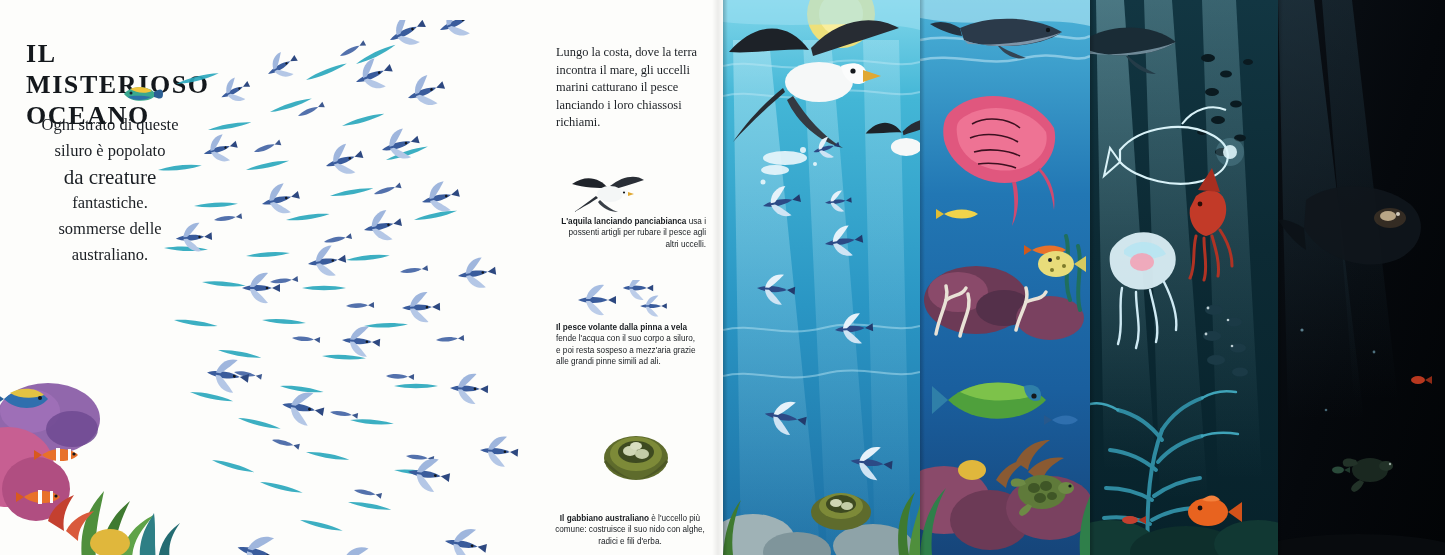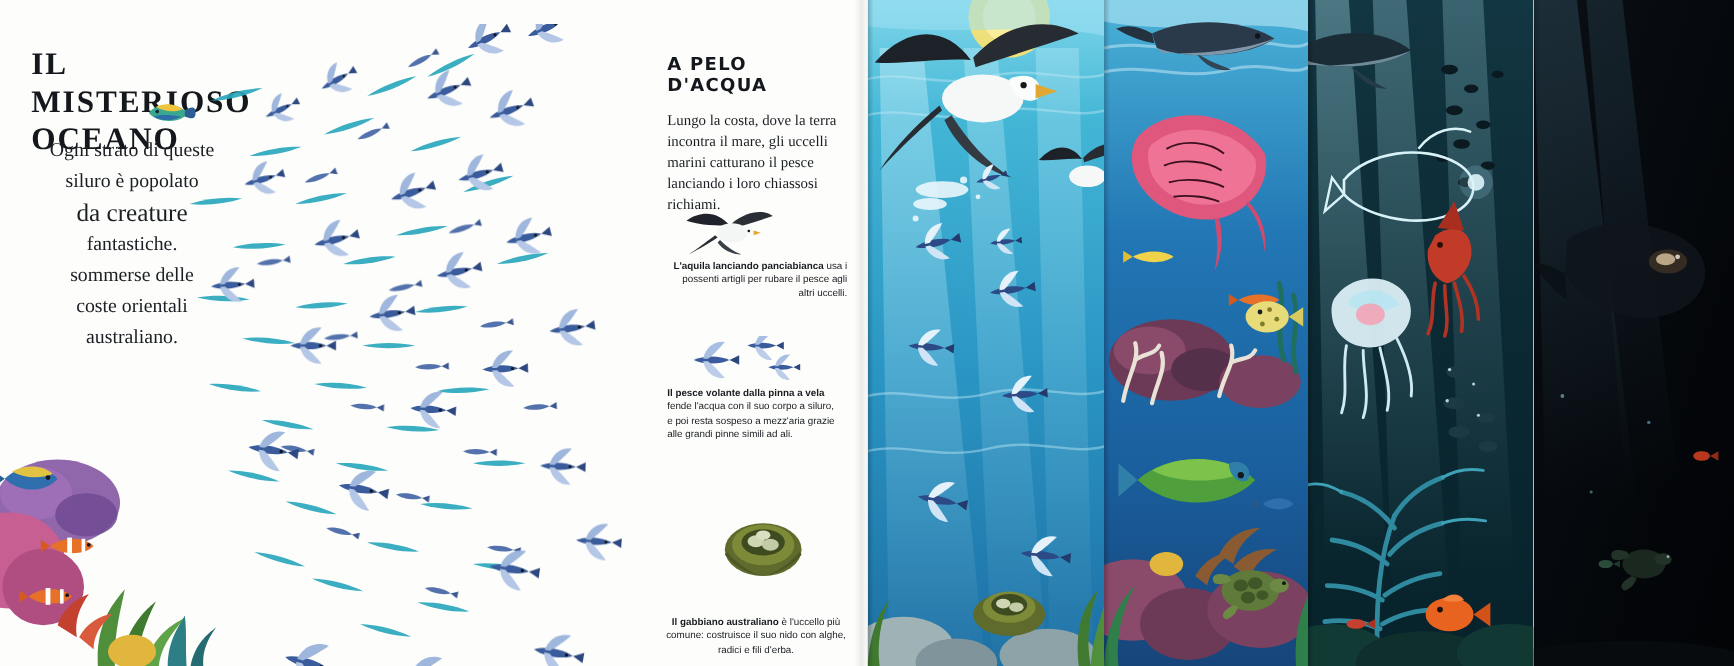--- a/index.html
+++ b/index.html
@@ -161,21 +161,20 @@
       <path d="M34 8 C39 5 43 4 43 10 C43 16 39 15 34 13 Z" fill="#2b5f94"></path>
       <circle cx="11" cy="9" r="1.5" fill="#15242e"></circle>
     </svg>
 
     <div class="intro">
       <div>Ogni strato di queste</div>
       <div>siluro è popolato</div>
       <div class="big">da creature</div>
       <div>fantastiche.</div>
       <div>sommerse delle</div>
-      <div>coste orientali</div>
       <div>australiano.</div>
     </div>
 
     <svg class="coral" viewBox="0 0 240 190">
 
       <ellipse cx="58" cy="48" rx="52" ry="36" fill="#8b5fa8" opacity="0.95"></ellipse>
       <ellipse cx="40" cy="40" rx="30" ry="22" fill="#a070b8" opacity="0.9"></ellipse>
       <ellipse cx="82" cy="58" rx="26" ry="18" fill="#6e4a92" opacity="0.85"></ellipse>
 
       <ellipse cx="18" cy="96" rx="46" ry="40" fill="#c75f92"></ellipse>
@@ -316,21 +315,20 @@
         <use href="#ff" x="172" y="444" transform="rotate(14 172 444) scale(1.2)"></use>
         <use href="#ff" x="240" y="408" transform="rotate(8 240 408) scale(1.1)"></use>
         <use href="#ff" x="300" y="368" transform="rotate(2 300 368)"></use>
         <use href="#ff" x="200" y="500" transform="rotate(16 200 500) scale(1.2)"></use>
         <use href="#ff" x="276" y="470" transform="rotate(10 276 470) scale(1.1)"></use>
         <use href="#ff" x="330" y="430" transform="rotate(4 330 430)"></use>
       </g>
     </svg>
 
     <div class="col2">
-      <h2>A PELO D'ACQUA</h2>
       <p class="lede">Lungo la costa, dove la terra incontra il mare, gli uccelli marini catturano il pesce lanciando i loro chiassosi richiami.</p>
     </div>
 
     <svg class="art-eagle" viewBox="0 0 76 56">
       <path d="M2 16 C16 6 30 10 38 20 C28 20 14 20 2 16 Z" fill="#20242a"></path>
       <path d="M40 18 C52 8 66 6 74 12 C62 16 50 20 40 22 Z" fill="#2a2f36"></path>
       <ellipse cx="40" cy="26" rx="13" ry="8" fill="#f4f6f6"></ellipse>
       <path d="M50 22 C56 20 60 23 58 27 C55 29 51 27 50 22 Z" fill="#f8fafa"></path>
       <path d="M58 24 L64 26 L58 28 Z" fill="#e0a832"></path>
       <circle cx="54" cy="24.5" r="1.1" fill="#14181c"></circle>

